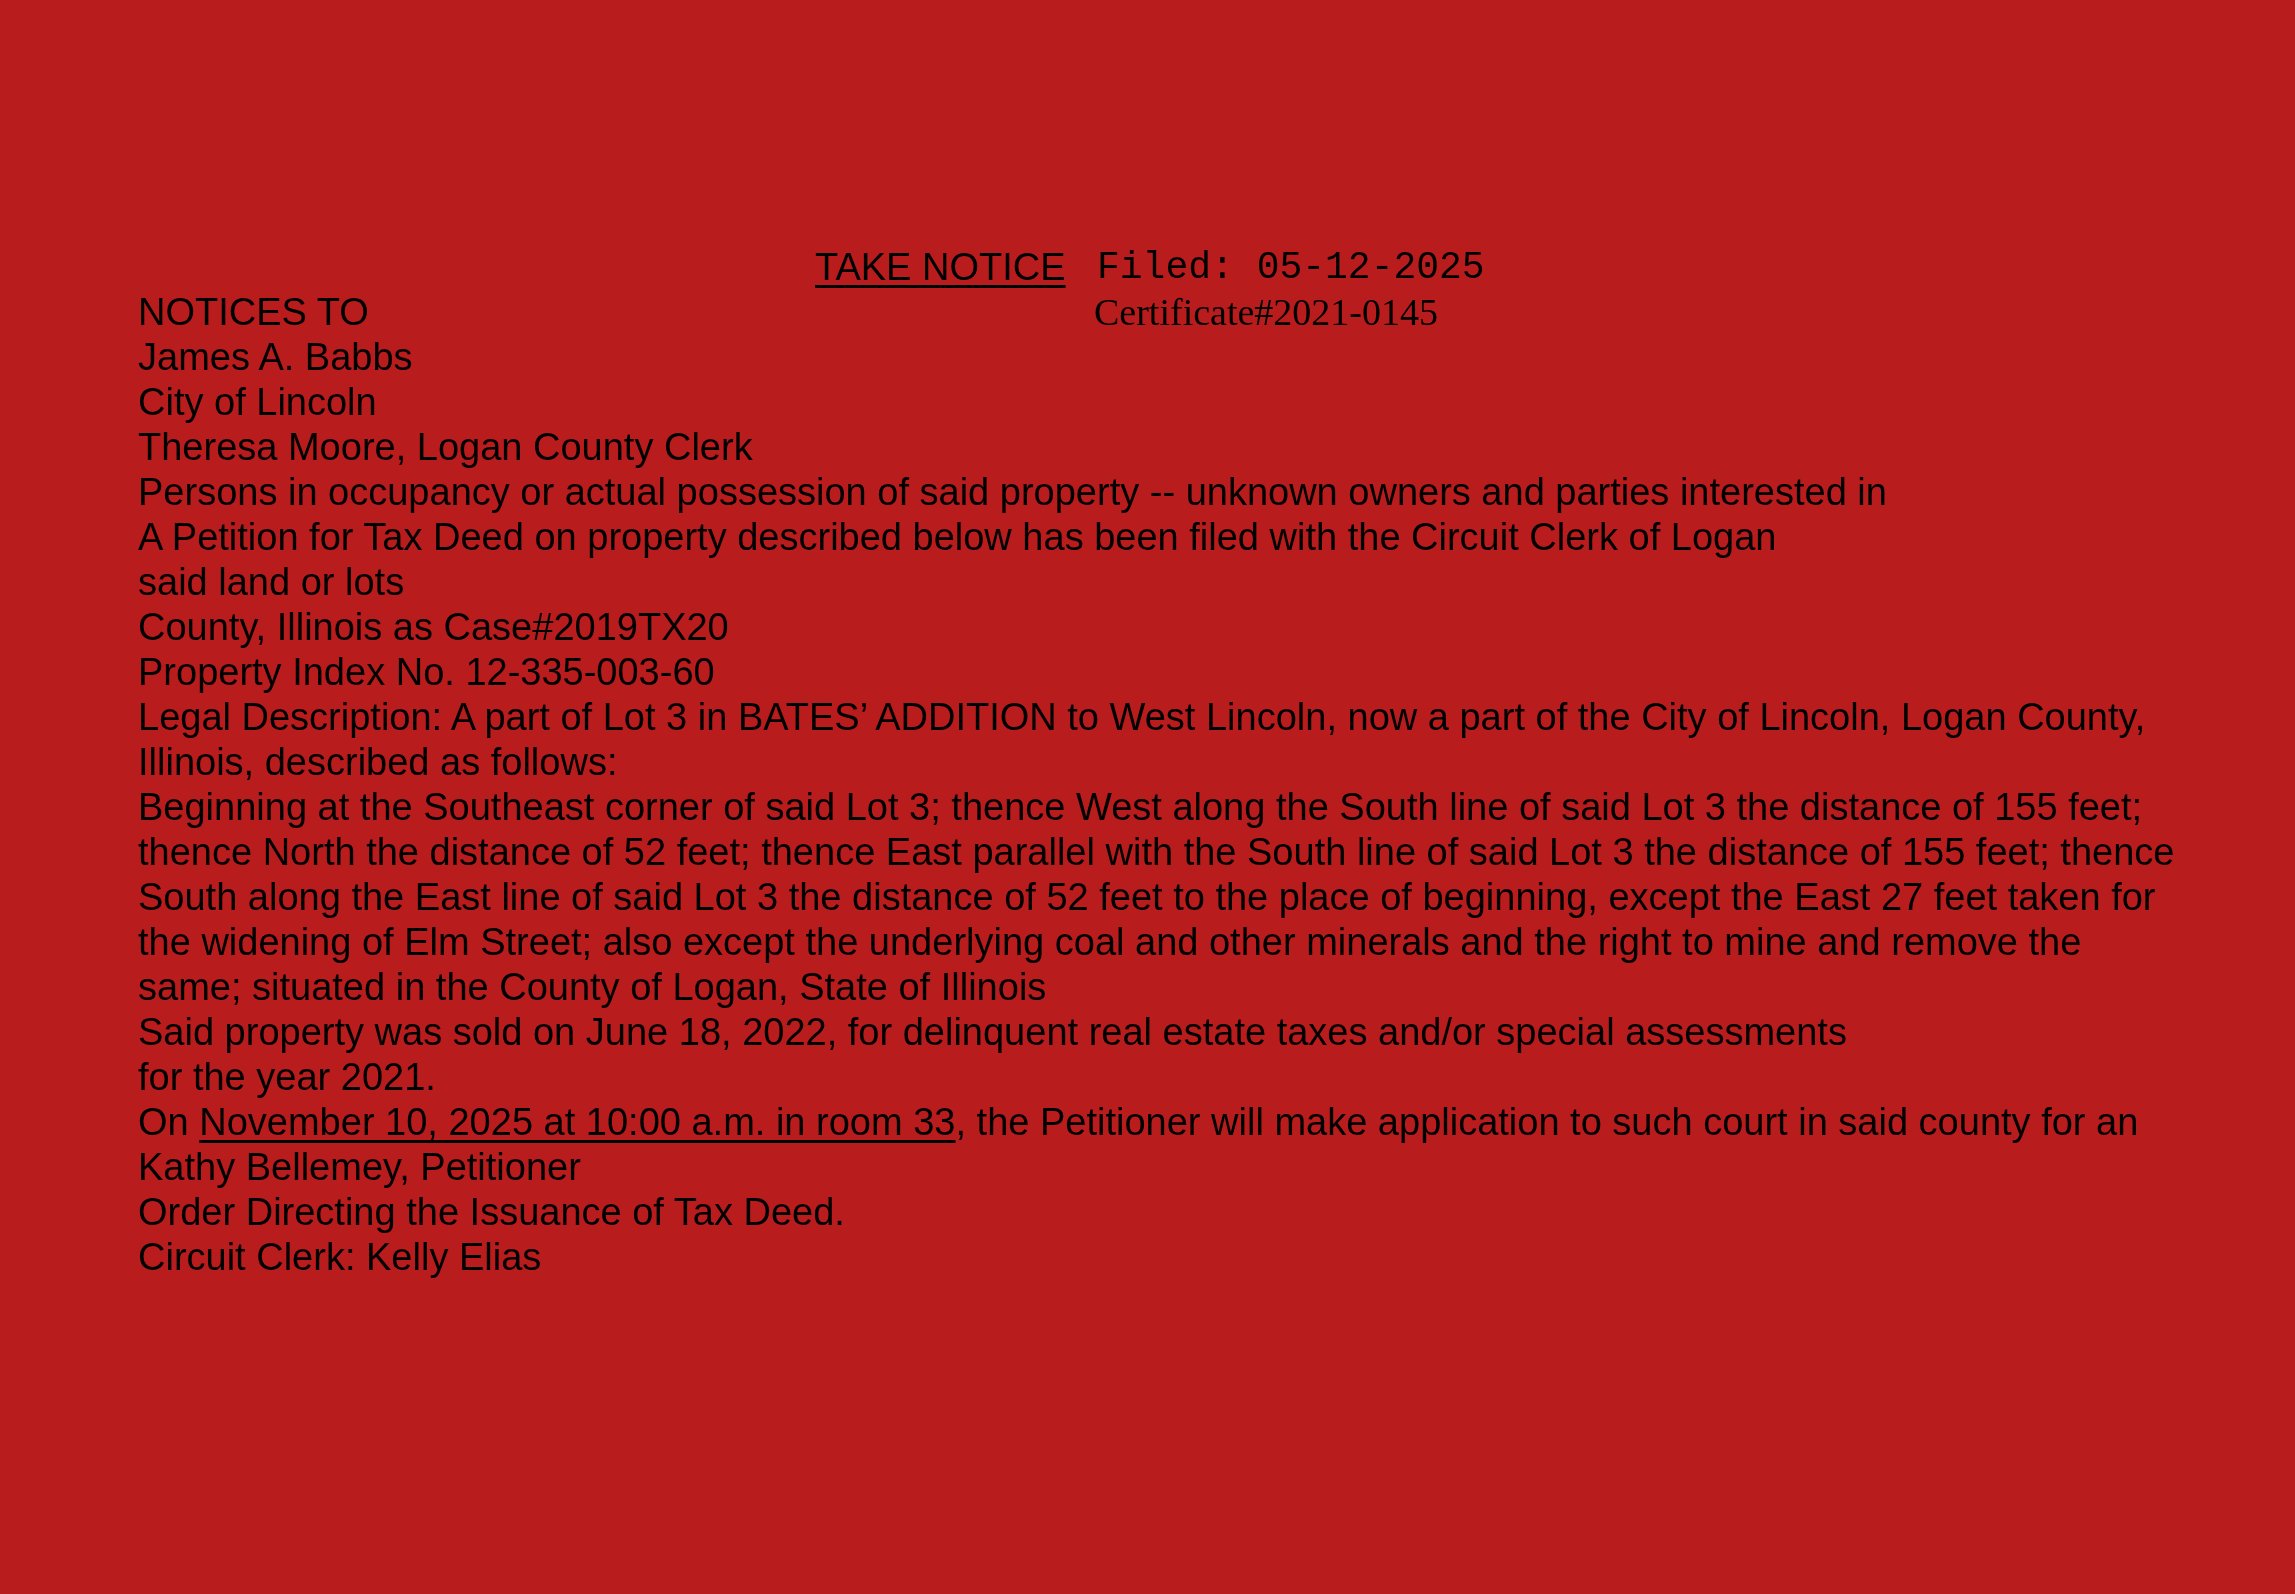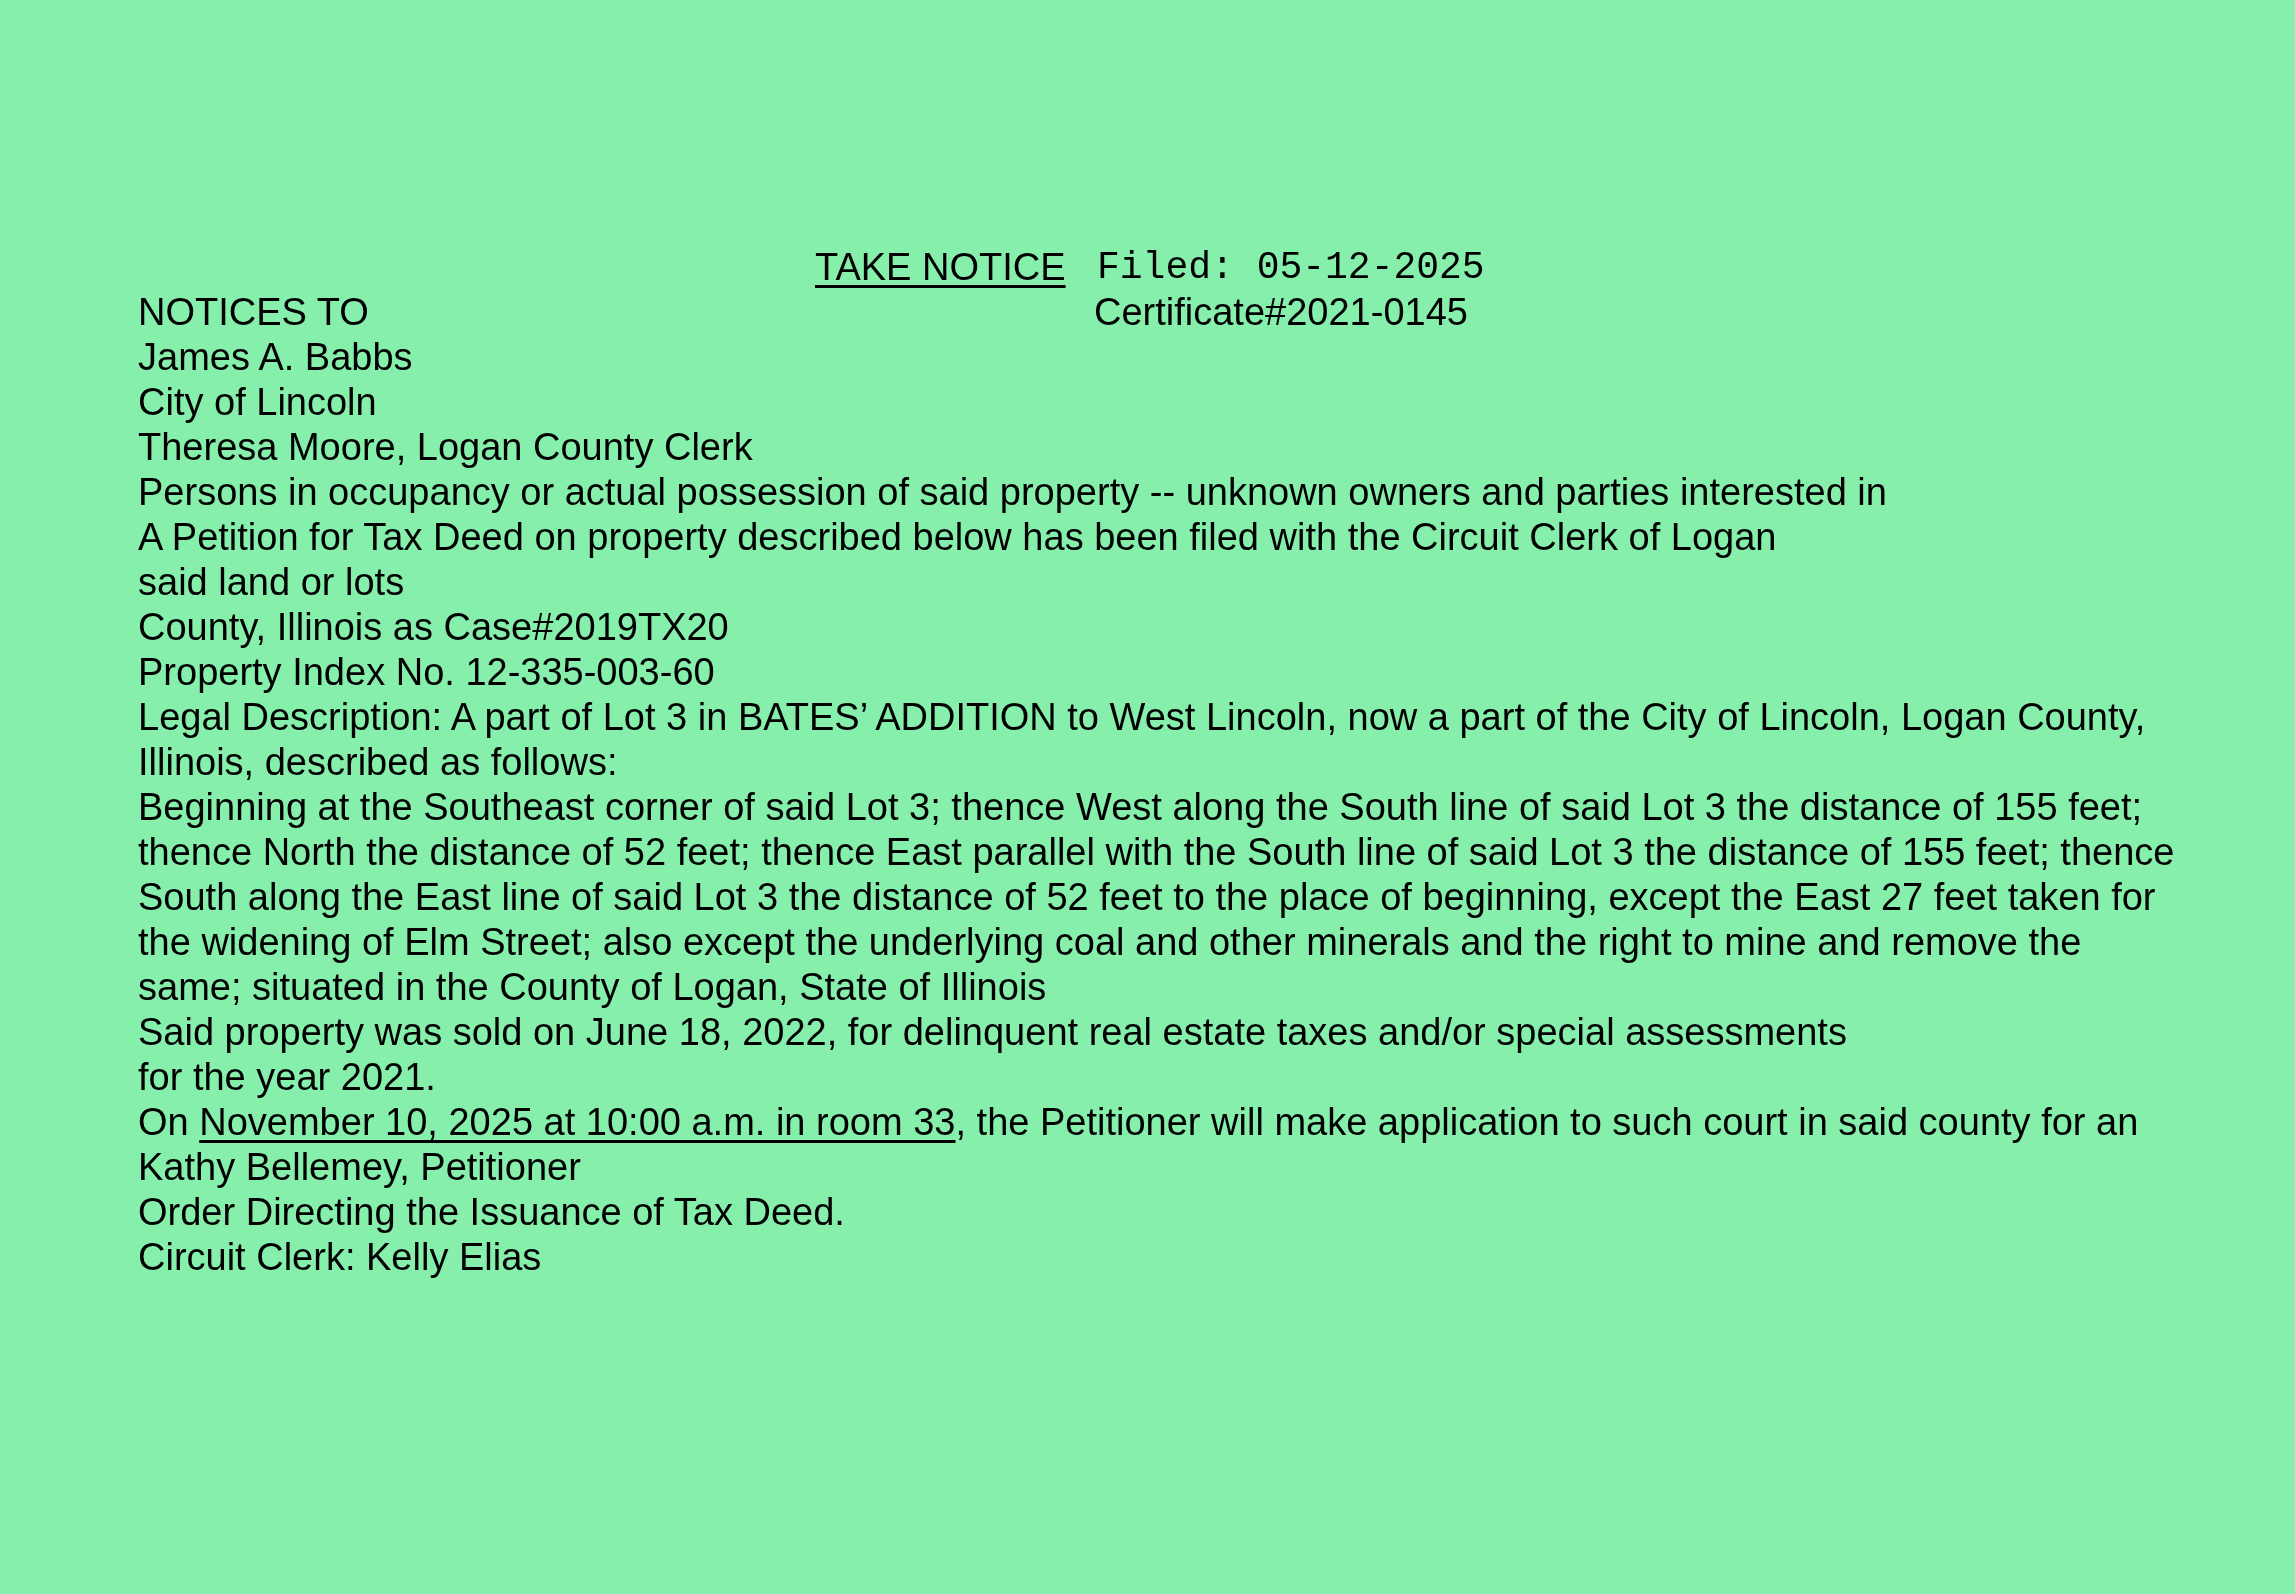--- a/index.html
+++ b/index.html
@@ -2,41 +2,41 @@
 <html style="font-size:14.4px"><head>
 <meta charset="utf-8">
 <style>
   * { margin: 0; padding: 0; box-sizing: border-box; }
   html, body { background: #ffffff; }
   body { font-family: "Liberation Sans", sans-serif; color: #000000; }
   .page {
     position: relative;
     width: 2295px;
     height: 1595px;
-    background: #86efac;
+    background: #b91c1c;
     overflow: hidden;
   }
   .content {
     position: absolute;
     left: 138px;
     top: 245px;
     width: 2151px;
     font-size: 38px;
     line-height: 45px;
     color: #000000;
   }
   .line {
     position: relative;
     white-space: nowrap;
     min-height: 45px;
   }
   .pos { position: absolute; top: 0; }
   .title-pos { left: 677px; }
   .filed-pos { left: 959px; font-family: Liberation Mono, monospace; }
-  .cert-pos  { left: 956px; }
+  .cert-pos  { left: 956px; font-family: Liberation Serif, serif; }
   .underline {
     text-decoration: underline;
     text-decoration-thickness: 2.7px;
     text-underline-offset: 4.5px;
   }
 </style>
 </head>
 <body>
 
 <div class="page">

